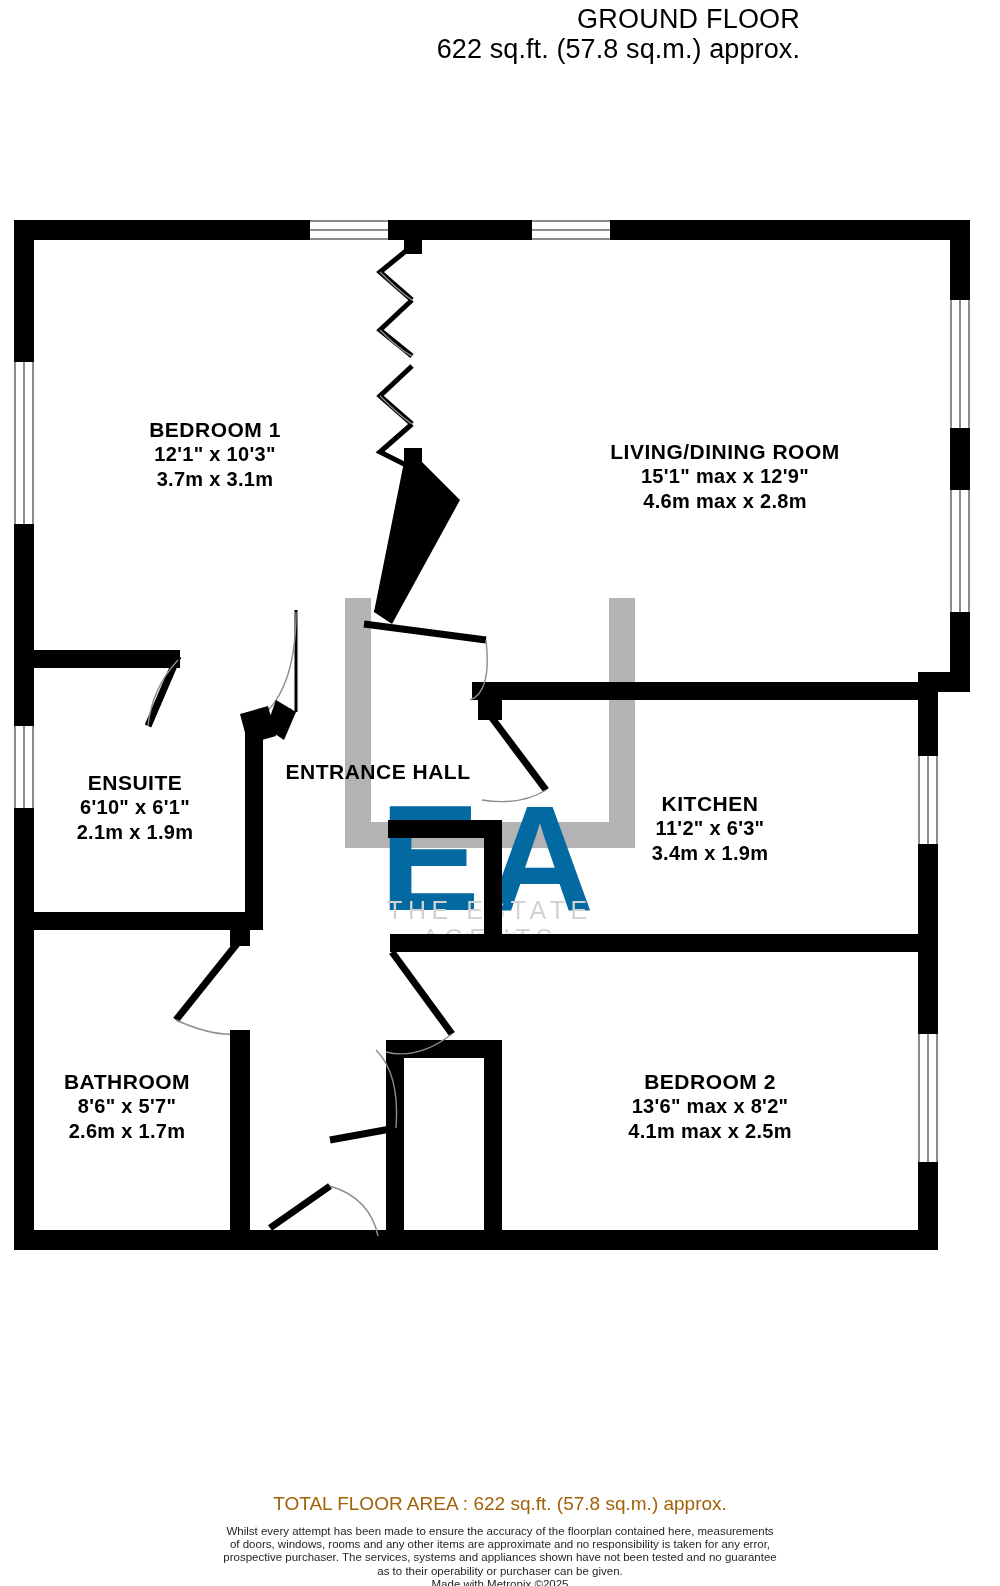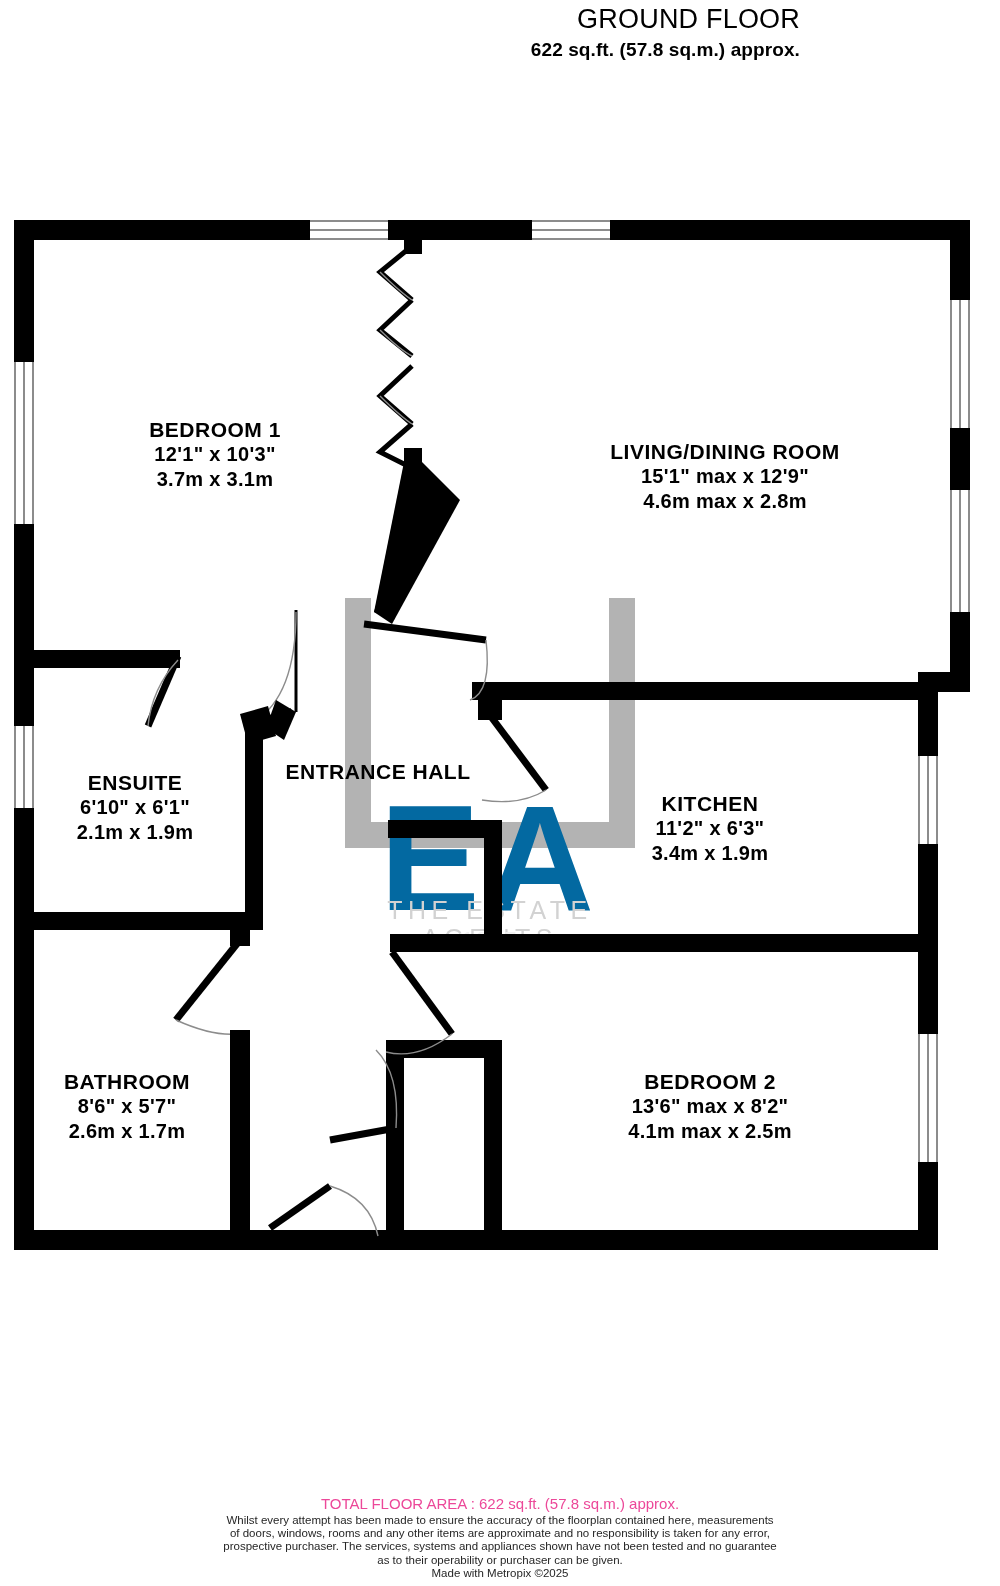--- a/index.html
+++ b/index.html
@@ -25,23 +25,23 @@
     text-align: right;
     padding-top: 4px;
   }
   .header-title {
     font-size: 27px;
     line-height: 31px;
     font-weight: 400;
     letter-spacing: 0.2px;
   }
   .header-sub {
-    font-size: 19px;
+    font-size: 27px;
     line-height: 29px;
-    font-weight: 700;
+    font-weight: 400;
     letter-spacing: 0.1px;
     padding-left: 8px;
   }
 
   
   .plan {
     position: absolute;
     left: 0;
     top: 0;
     width: 1000px;
@@ -183,26 +183,26 @@
 
   
   .footer {
     position: absolute;
     left: 0;
     top: 1494px;
     width: 1000px;
     text-align: center;
   }
   .footer-total {
-    font-size: 15px;
+    font-size: 19px;
     line-height: 20px;
-    color: #ec4899;
+    color: #a16207;
   }
   .footer-disclaimer {
-    margin-top: 0;
+    margin-top: 11px;
     font-size: 11.5px;
     line-height: 13.2px;
     color: #262626;
   }
   .footer-made {
     font-size: 11.5px;
     line-height: 13.2px;
     color: #262626;
   }
 </style>

